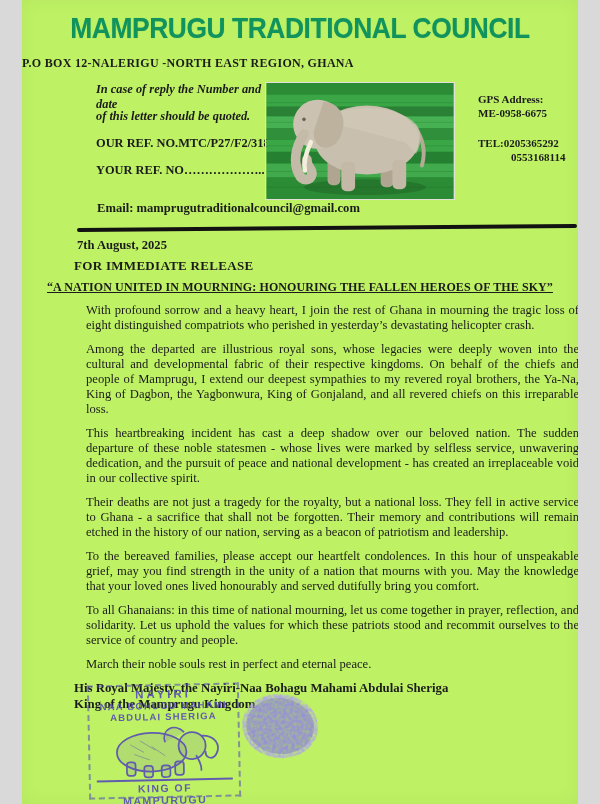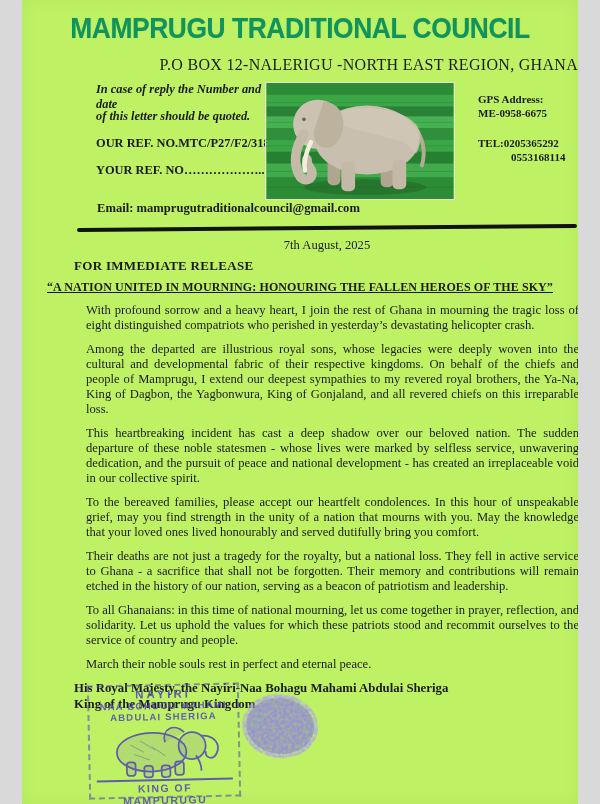--- a/index.html
+++ b/index.html
@@ -11,43 +11,43 @@
   }
   
   .org-name {
     position:absolute; top:11px; left:0; right:0; text-align:center;
     font-family:"Liberation Sans", sans-serif; font-weight:800; font-size:30px;
     letter-spacing:-0.5px; transform:scaleX(0.88); transform-origin:center;
     text-shadow:0 0 1px rgba(20,140,90,0.45);
     white-space:nowrap;
   }
   .address-line {
-    position:absolute; top:56px; left:0; right:0; text-align:right;
-    font-weight:normal; font-size:16px; letter-spacing:0.3px;
+    position:absolute; top:56px; left:0; right:0; text-align:left;
+    font-weight:bold; font-size:12px; letter-spacing:0.3px;
   }
   .ref-block { position:absolute; top:82px; left:74px; width:175px; font-size:12.4px; }
   .ref-line { height:27px; font-weight:bold; }
   .ref-line.italic { font-style:italic; }
   .photo-frame {
     position:absolute; top:82px; left:243px; width:190px; height:118px;
     border:1px solid #e2e0d8; box-sizing:border-box;
   }
   .photo-frame svg { display:block; width:100%; height:100%; }
   .contact-block { position:absolute; top:92px; left:456px; width:130px;
     font-weight:bold; font-size:11px; line-height:14px; }
   .contact-gap { height:16px; }
   .tel-2 { padding-left:33px; }
   .email-line { position:absolute; top:201px; left:75px; font-weight:bold; font-size:12.6px; }
   .rule {
     position:absolute; top:226px; left:55px; width:500px; height:3.5px;
     background:#121212; border-radius:2px; transform:rotate(-0.45deg);
   }
   
-  .date-line { position:absolute; top:238px; left:55px; width:500px; text-align:center;
-    font-weight:normal; font-size:12.6px; }
+  .date-line { position:absolute; top:238px; left:55px; width:500px; text-align:left;
+    font-weight:bold; font-size:12.6px; }
   .release-line { position:absolute; top:258px; left:52px;
     font-weight:bold; font-size:13px; letter-spacing:0.3px; }
   .headline { position:absolute; top:280px; left:25px; right:25px; 
     font-weight:bold; font-size:12px; text-decoration:underline; letter-spacing:0.1px; }
   .body-text { position:absolute; top:303px; left:52px; width:505px;
     font-size:12.6px; line-height:15px; text-align:justify; }
   .body-text p { margin:0 0 9px 12px; }
   .signature-block { margin-top:3px; font-weight:bold; font-size:12.8px; line-height:15.5px; }
   
   .stamp {
@@ -133,22 +133,22 @@
   <div class="rule"></div>
 
   <div class="date-line">7th August, 2025</div>
   <div class="release-line">FOR IMMEDIATE RELEASE</div>
   <div class="headline">“A NATION UNITED IN MOURNING: HONOURING THE FALLEN HEROES OF THE SKY”</div>
 
   <div class="body-text">
     <p>With profound sorrow and a heavy heart, I join the rest of Ghana in mourning the tragic loss of eight distinguished compatriots who perished in yesterday’s devastating helicopter crash.</p>
     <p>Among the departed are illustrious royal sons, whose legacies were deeply woven into the cultural and developmental fabric of their respective kingdoms. On behalf of the chiefs and people of Mamprugu, I extend our deepest sympathies to my revered royal brothers, the Ya-Na, King of Dagbon, the Yagbonwura, King of Gonjaland, and all revered chiefs on this irreparable loss.</p>
     <p>This heartbreaking incident has cast a deep shadow over our beloved nation. The sudden departure of these noble statesmen - whose lives were marked by selfless service, unwavering dedication, and the pursuit of peace and national development - has created an irreplaceable void in our collective spirit.</p>
+    <p>Their deaths are not just a tragedy for the royalty, but a national loss. They fell in active service to Ghana - a sacrifice that shall not be forgotten. Their memory and contributions will remain etched in the history of our nation, serving as a beacon of patriotism and leadership.</p>
     <p>To the bereaved families, please accept our heartfelt condolences. In this hour of unspeakable grief, may you find strength in the unity of a nation that mourns with you. May the knowledge that your loved ones lived honourably and served dutifully bring you comfort.</p>
-    <p>Their deaths are not just a tragedy for the royalty, but a national loss. They fell in active service to Ghana - a sacrifice that shall not be forgotten. Their memory and contributions will remain etched in the history of our nation, serving as a beacon of patriotism and leadership.</p>
     <p>To all Ghanaians: in this time of national mourning, let us come together in prayer, reflection, and solidarity. Let us uphold the values for which these patriots stood and recommit ourselves to the service of country and people.</p>
     <p>March their noble souls rest in perfect and eternal peace.</p>
     <div class="signature-block">
       <div>His Royal Majesty, the Nayiri-Naa Bohagu Mahami Abdulai Sheriga</div>
       <div>King of the Mamprugu Kingdom</div>
     </div>
   </div>
 
   <div class="stamp" style="color: rgb(90, 80, 181);">
     <div class="stamp-l1">NAYIRI</div>

